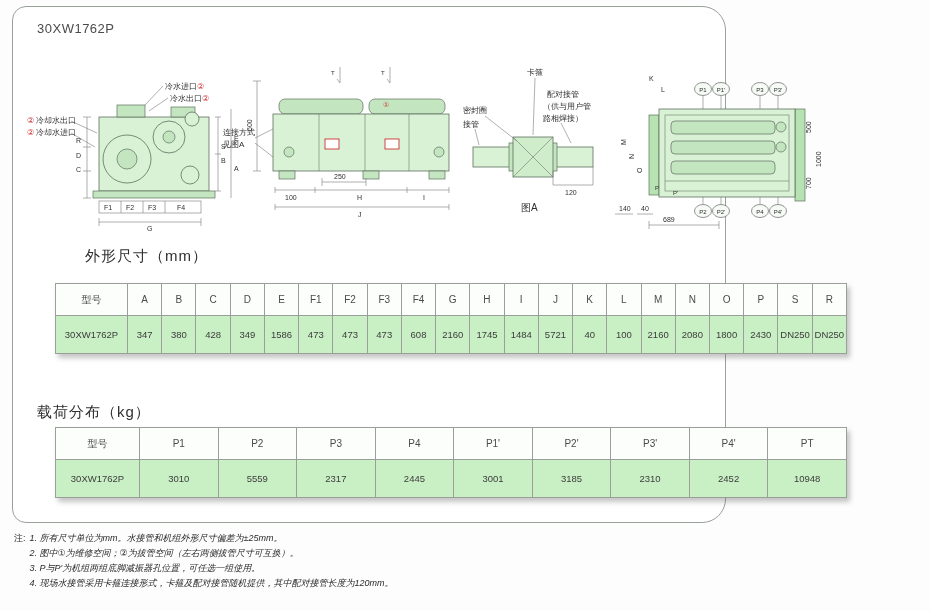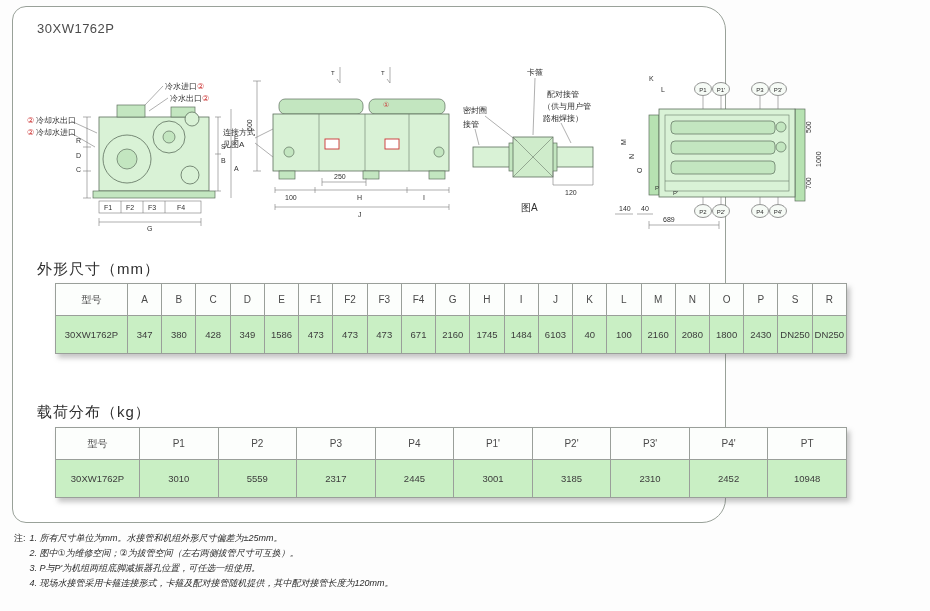--- a/index.html
+++ b/index.html
@@ -3,21 +3,21 @@
 <meta charset="utf-8">
 <style>
   * { margin:0; padding:0; box-sizing:border-box; }
   html,body { width:930px; height:611px; background:#ffffff; font-family:"Liberation Sans","DejaVu Sans",sans-serif; }
   .page { position:absolute; left:0; top:0; width:930px; height:611px; background:#fdfdfd; overflow:hidden; }
   .panel { position:absolute; left:12px; top:6px; width:714px; height:517px;
            border:1px solid #99a199; border-radius:14px 24px 24px 14px; background:#ffffff; }
   .title { position:absolute; left:24px; top:14px; font-size:13px; color:#4b4b4b; letter-spacing:.5px; }
   .drawings { position:absolute; left:6px; top:52px; }
   .section-heading { position:absolute; left:24px; font-size:15px; color:#2f2f2f; letter-spacing:1px; }
-  #h-dim { top:253px; }
+  #h-dim { top:240px;margin-left:48px; }
   #h-load { top:396px; }
   .data-table { position:absolute; left:42px; width:792px; border-collapse:collapse; table-layout:fixed;
                 background:#4d7c0f; box-shadow:3px 4px 5px rgba(90,90,90,0.35); }
   #dim-table { top:276px; }
   #load-table { top:420px; }
   .data-table th { height:32px; background:#fcfefc; border:1px solid #9a9f9a; font-weight:normal;
                    font-size:10px; color:#4a4a4a; text-align:center; }
   .data-table td { height:38px; background:var(--table-row-green,#c9efc4); border:1px solid #9a9f9a;
                    font-size:9.5px; color:#3c3c3c; text-align:center; }
   .notes { position:absolute; left:14px; top:531px; display:flex; gap:4px; font-size:9px;
@@ -321,25 +321,25 @@
           <tr>
             <td>30XW1762P</td>
             <td>347</td>
             <td>380</td>
             <td>428</td>
             <td>349</td>
             <td>1586</td>
             <td>473</td>
             <td>473</td>
             <td>473</td>
-            <td>671</td>
+            <td>608</td>
             <td>2160</td>
             <td>1745</td>
             <td>1484</td>
-            <td>6103</td>
+            <td>5721</td>
             <td>40</td>
             <td>100</td>
             <td>2160</td>
             <td>2080</td>
             <td>1800</td>
             <td>2430</td>
             <td>DN250</td>
             <td>DN250</td>
           </tr>
         </tbody>

